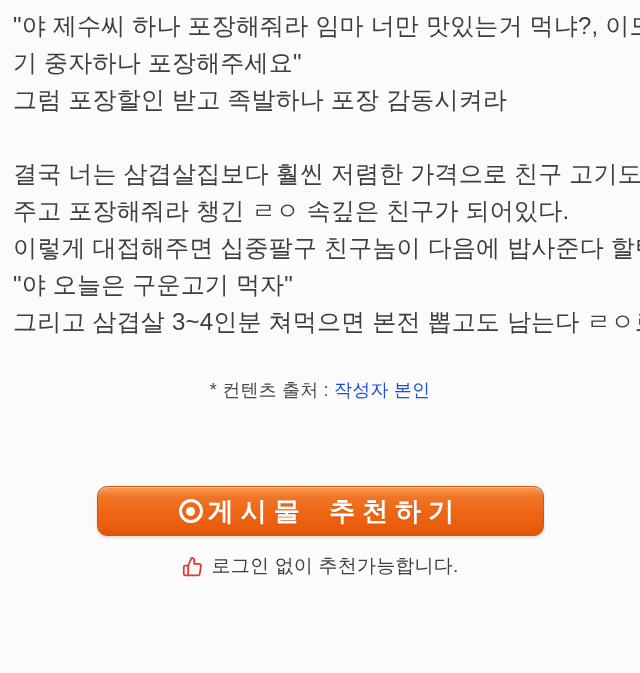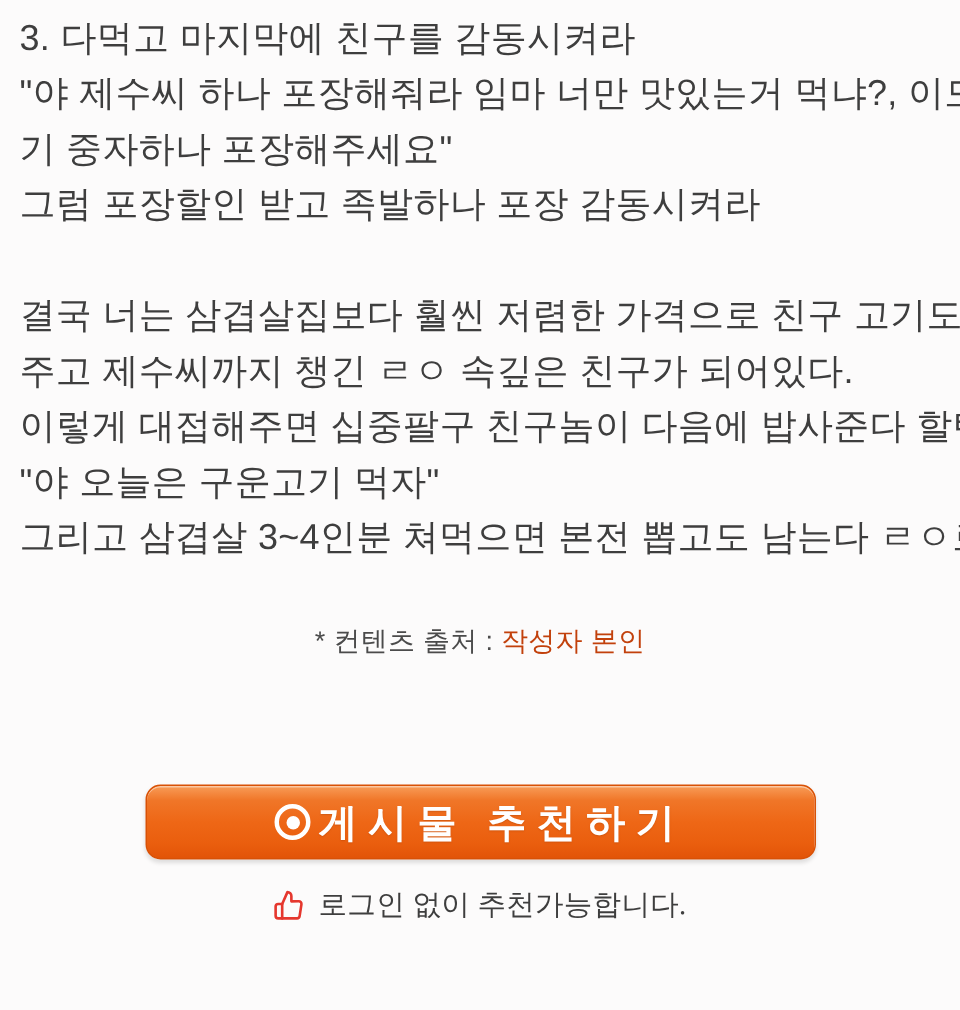--- a/index.html
+++ b/index.html
@@ -29,21 +29,21 @@
   
   .source-row {
     margin-top: 38px;
     text-align: center;
     font-size: 18px;
     line-height: 24px;
     color: #4b4b4b;
     letter-spacing: 0.2px;
   }
   .source-link {
-    color: #c2410c;
+    color: #1d4ed8;
     cursor: pointer;
   }
   
   .recommend-wrap {
     margin-top: 84px;
     display: flex;
     flex-direction: column;
     align-items: center;
   }
   .recommend-button {
@@ -52,21 +52,21 @@
     border: 1px solid #d85106;
     border-radius: 10px;
     background: linear-gradient(180deg,
       #f89c58 0%,
       #f07628 20%,
       #ee6716 50%,
       #ea5e0e 80%,
       #e25408 100%);
     box-shadow: 0 2px 3px rgba(0,0,0,0.12), inset 0 1px 0 rgba(255,255,255,0.45);
     color: #ffffff;
-    font-family: Liberation Serif, serif;
+    font-family: Liberation Mono, monospace;
     font-size: 26px;
     font-weight: bold;
     letter-spacing: 7px;
     display: flex;
     align-items: center;
     justify-content: center;
     cursor: pointer;
     text-shadow: 0 1px 1px rgba(160,60,0,0.35);
   }
   .target-icon {
@@ -87,37 +87,35 @@
     border-radius: 50%;
   }
   .recommend-caption {
     margin-top: 17px;
     display: flex;
     align-items: center;
     gap: 9px;
     font-size: 19px;
     color: #3e3e3e;
     letter-spacing: 0.2px;
-    font-family: Liberation Serif, serif;
   }
   .thumb-icon { width: 21px; height: 21px; display: inline-block; }
 </style>
 </head>
 <body>
 
 <div class="page">
 
   <div class="post-body">
-    <div class="post-line">3. 다먹고 마지막에 친구를 감동시켜라</div>
     <div class="post-line">"야 제수씨 하나 포장해줘라 임마 너만 맛있는거 먹냐?, 이모 여</div>
     <div class="post-line">기 중자하나 포장해주세요"</div>
     <div class="post-line">그럼 포장할인 받고 족발하나 포장 감동시켜라</div>
     <div class="post-line"></div>
     <div class="post-line">결국 너는 삼겹살집보다 훨씬 저렴한 가격으로 친구 고기도 사</div>
-    <div class="post-line">주고 제수씨까지 챙긴 ㄹㅇ 속깊은 친구가 되어있다.</div>
+    <div class="post-line">주고 포장해줘라 챙긴 ㄹㅇ 속깊은 친구가 되어있다.</div>
     <div class="post-line">이렇게 대접해주면 십중팔구 친구놈이 다음에 밥사준다 할텐데</div>
     <div class="post-line">"야 오늘은 구운고기 먹자"</div>
     <div class="post-line">그리고 삼겹살 3~4인분 쳐먹으면 본전 뽑고도 남는다 ㄹㅇ로</div>
   </div>
 
   <div class="source-row">
     <span>* 컨텐츠 출처 : </span><span class="source-link">작성자 본인</span>
   </div>
 
   <div class="recommend-wrap">

